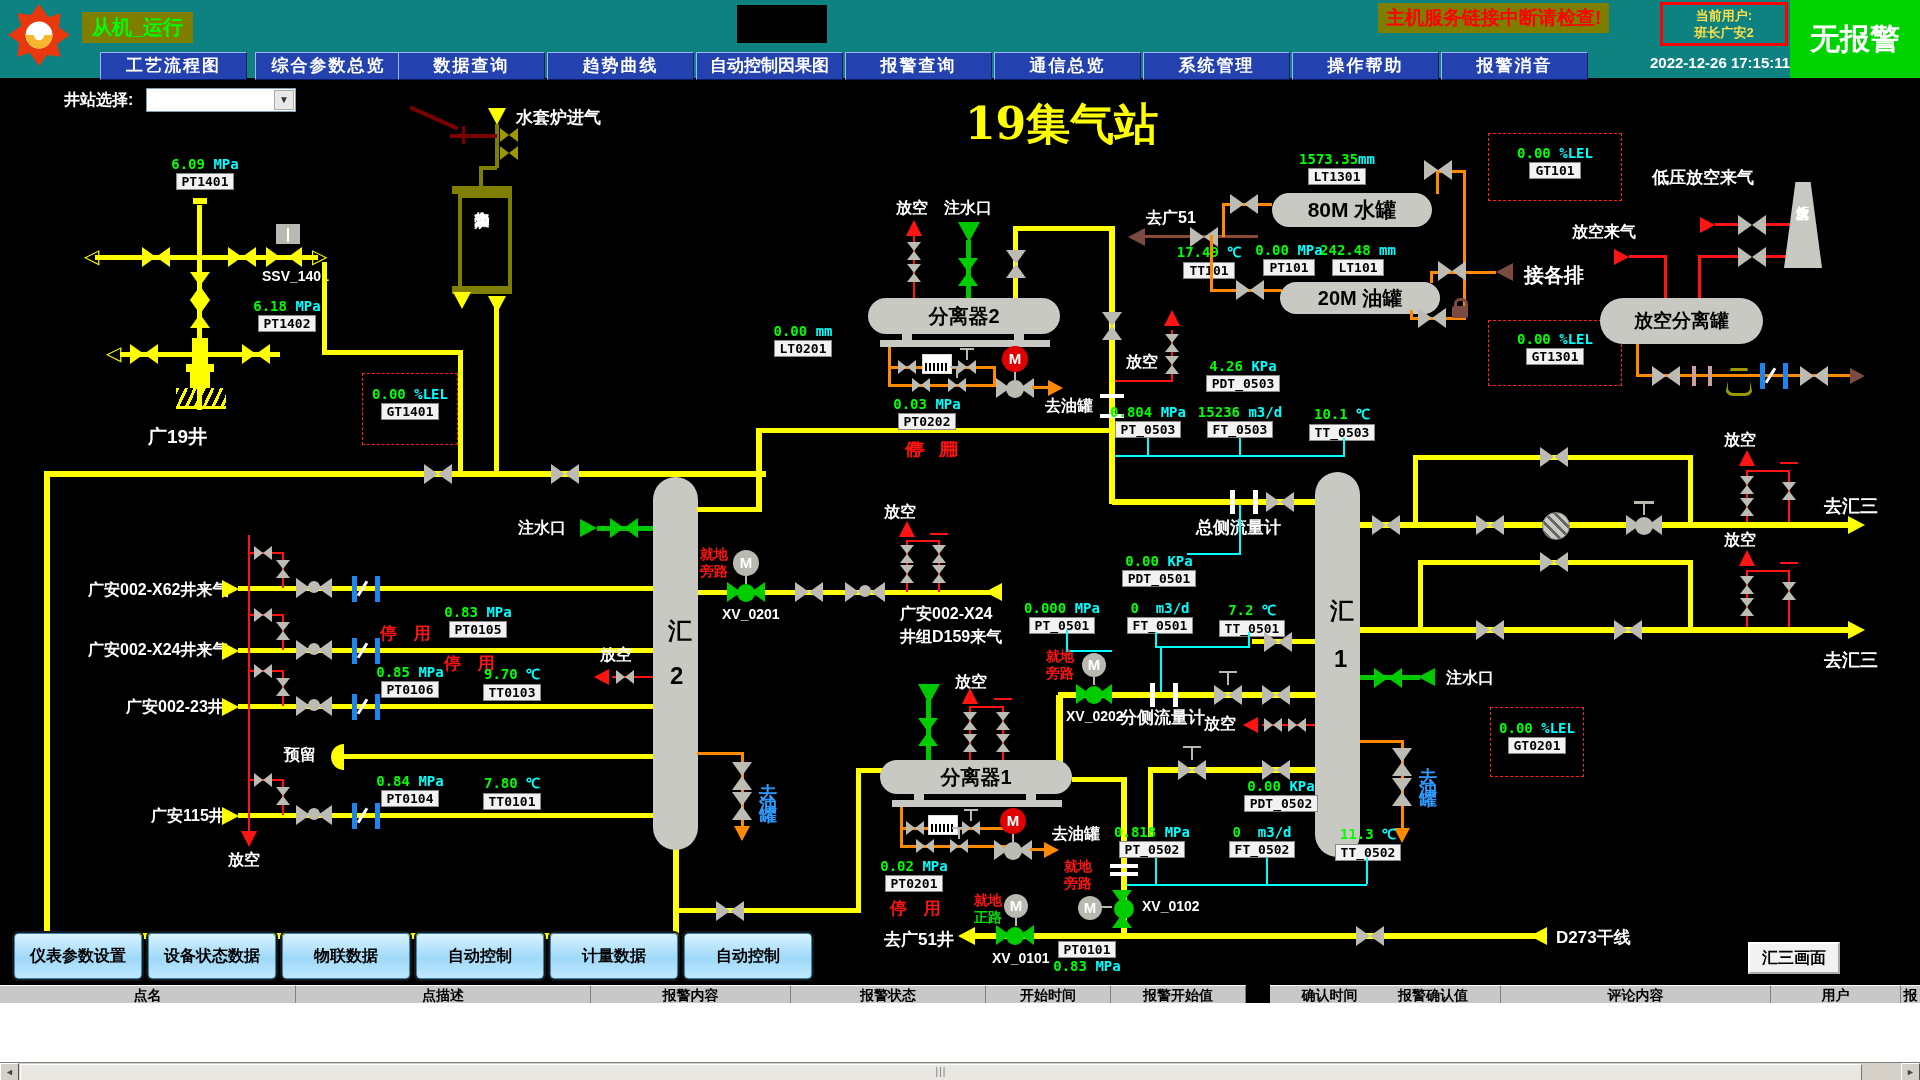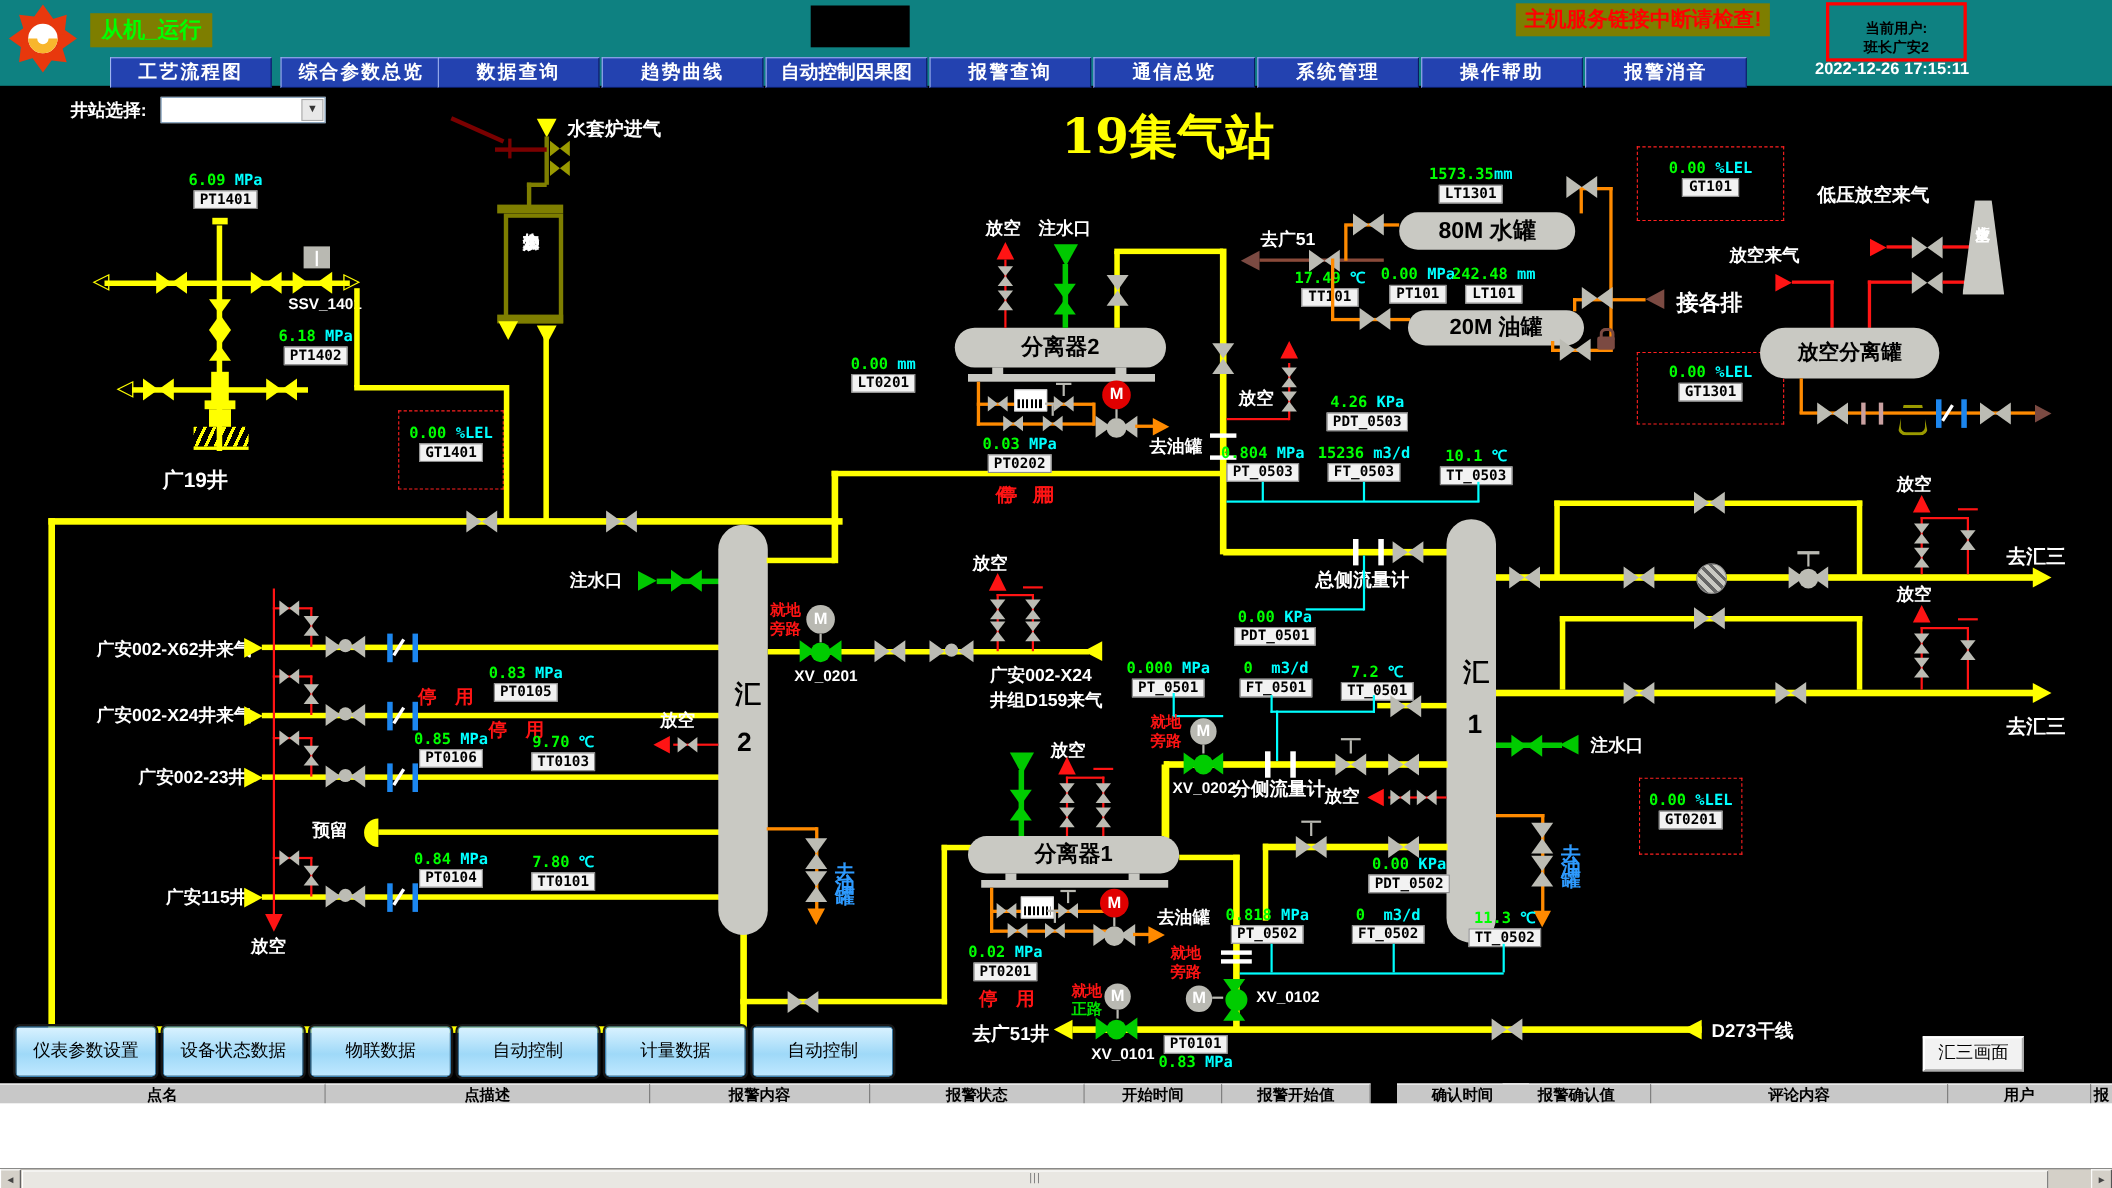--- a/index.html
+++ b/index.html
@@ -66,21 +66,21 @@
   .ncheck{position:absolute;width:18px;height:26px;border-left:5px solid #1C86EE;border-right:5px solid #1C86EE}
   .ncheck::after{content:"";position:absolute;left:-3px;top:11px;width:17px;height:3px;background:#fff;transform:rotate(-58deg)}
   .xmeter{position:absolute;width:26px;height:26px;border-radius:50%;border:1px solid #888;
       background:repeating-linear-gradient(45deg,#C9C9C3 0 4px,#666 4px 7px)}
   .lock{position:absolute;width:16px;height:12px;background:#7B4A42;border-radius:2px}
   .lock::before{content:"";position:absolute;left:2px;top:-8px;width:8px;height:8px;border:3px solid #7B4A42;border-bottom:none;border-radius:6px 6px 0 0}
   .halfcap{position:absolute;width:13px;height:26px;background:#FFFF00;border-radius:13px 0 0 13px}
   .vtxt{position:absolute;writing-mode:vertical-lr;color:#fff;font-weight:bold;white-space:nowrap}
   .tri-o{position:absolute;color:#FFFF00;font-size:20px;line-height:20px}
   .btn3d{position:absolute;background:linear-gradient(#D9F2FF,#9FD9F8 55%,#BFE8FF);border:1px solid #3C85B5;
-      outline:2px solid #171717;border-radius:4px;color:#000;font-weight:normal;font-size:16px;text-align:center;cursor:pointer}
+      outline:2px solid #171717;border-radius:4px;color:#000;font-weight:bold;font-size:16px;text-align:center;cursor:pointer}
   .thead-cell{position:absolute;top:985px;height:18px;background:#C8C8C8;color:#000;font-weight:bold;font-size:14px;
       text-align:center;line-height:18px;border-right:1px solid #808080;border-top:1px solid #fff;overflow:hidden}
   .stem{position:absolute;background:#B9B9B2}
 </style>
 </head>
 <body>
 
 <div id="topbar">
   <svg class="abs" style="left:6px;top:2px" width="66" height="66" viewBox="0 0 64 64">
     <g>
@@ -95,24 +95,25 @@
           <path d="M11 11 L28 13 L32 28 L15 24 Z"></path>
       </g>
       <circle cx="32" cy="32" r="13" fill="#FFF"></circle>
       <path d="M19 32 a13 13 0 0 0 26 0 Z" fill="#F8B62D"></path>
       <circle cx="32" cy="32" r="5" fill="#FFF"></circle>
     </g>
   </svg>
   <div class="abs" style="left:82px;top:12px;background:#7E7E00;padding:2px 10px;color:#00FF00;font-weight:bold;font-size:20px">从机_运行</div>
   <div class="abs" style="left:737px;top:5px;width:90px;height:38px;background:#000"></div>
   <div class="abs" style="left:1378px;top:3px;background:#7E7E00;padding:2px 8px;color:#FF0000;font-weight:bold;font-size:19px">主机服务链接中断请检查!</div>
-  <div class="abs" style="left:1660px;top:2px;width:122px;height:36px;border:3px solid #FF0000;color:#000000;font-weight:bold;font-size:13px;text-align:center;padding-top:12px;line-height:17px">
+  <div class="abs" style="left:1660px;top:2px;width:122px;height:36px;border:3px solid #FF0000;color:#fde047;font-weight:bold;font-size:13px;text-align:center;padding-top:2px;line-height:17px">
     <span>当前用户:</span><br>
     <span>班长广安2</span>
   </div>
+  <div class="abs" style="left:1790px;top:0;width:130px;height:78px;background:#00D400;color:#fff;font-weight:bold;font-size:30px;text-align:center;line-height:78px">无报警</div>
   <div class="abs" style="left:1650px;top:54px;color:#fff;font-weight:bold;font-size:15px">2022-12-26 17:15:11</div>
   <div class="menu-btn" style="left:100px;width:145px">工艺流程图</div>
   <div class="menu-btn" style="left:255px;width:145px">综合参数总览</div>
   <div class="menu-btn" style="left:398px;width:145px">数据查询</div>
   <div class="menu-btn" style="left:547px;width:145px">趋势曲线</div>
   <div class="menu-btn" style="left:696px;width:145px;letter-spacing:0">自动控制因果图</div>
   <div class="menu-btn" style="left:845px;width:145px">报警查询</div>
   <div class="menu-btn" style="left:994px;width:145px">通信总览</div>
   <div class="menu-btn" style="left:1143px;width:145px">系统管理</div>
   <div class="menu-btn" style="left:1292px;width:145px">操作帮助</div>

